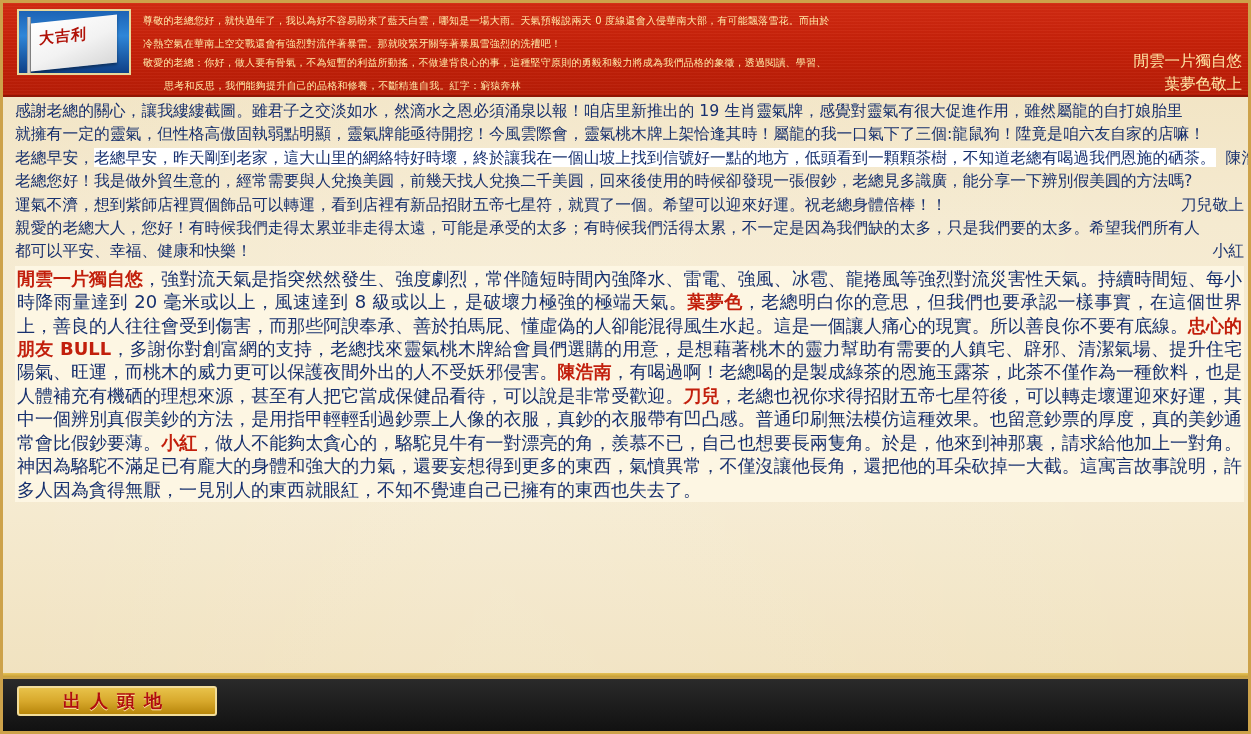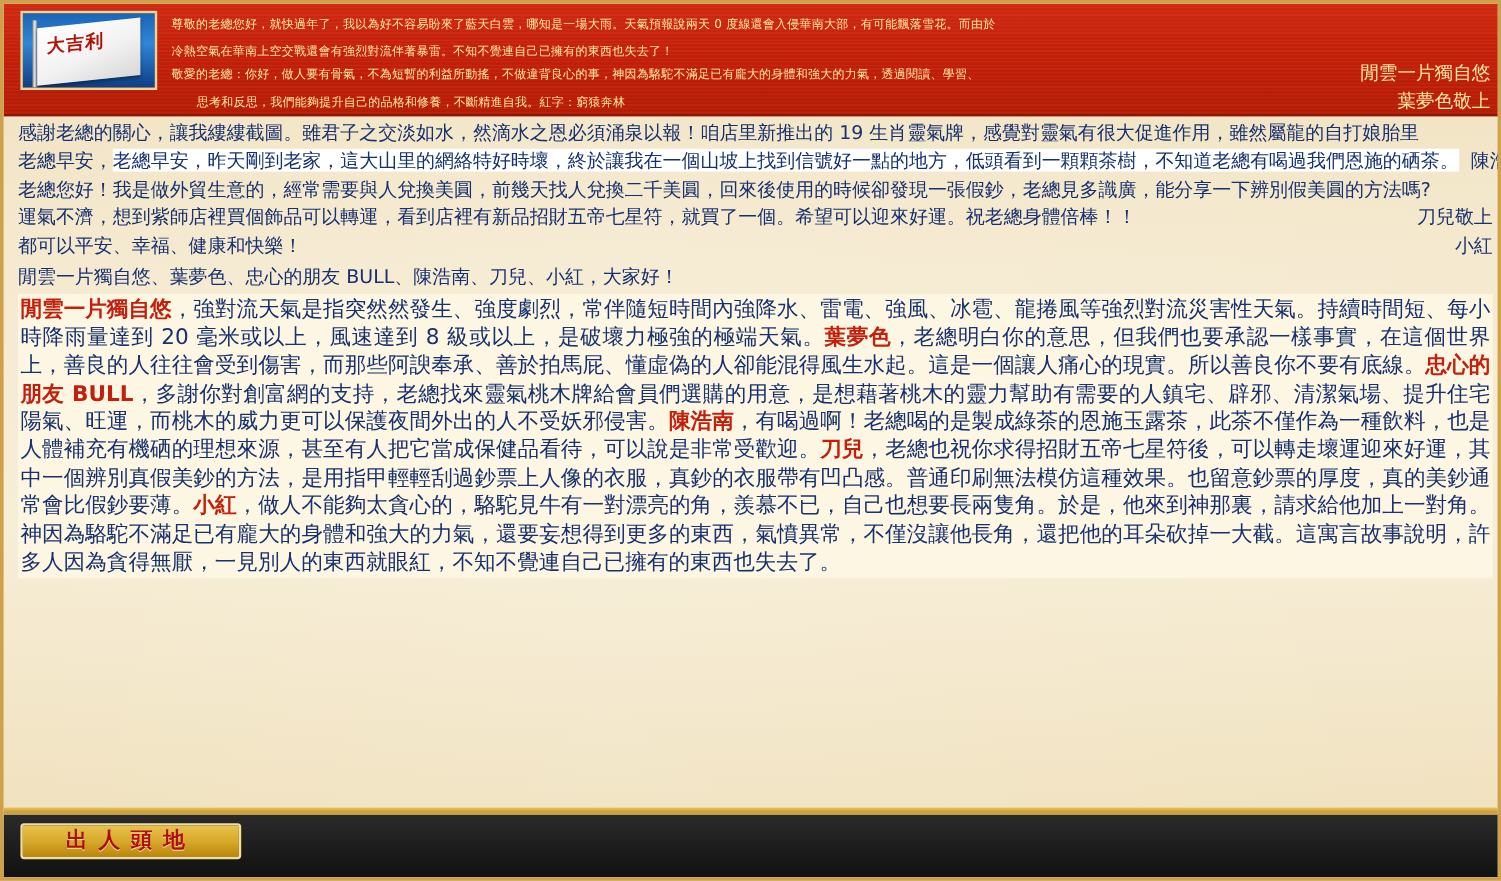--- a/index.html
+++ b/index.html
@@ -156,21 +156,21 @@
     left: 0;
     bottom: 0;
     width: 1251px;
     height: 52px;
     background: linear-gradient(to bottom, #2a2a2a 0%, #111111 100%);
     border-top: 2px solid #c8a24c;
   }
   .footer-badge {
     position: absolute;
     left: 14px; top: 7px;
-    width: 184px; height: 30px;
+    width: 200px; height: 30px;
     background: linear-gradient(to bottom, #e8c24a 0%, #d8a92c 50%, #b8860b 100%);
     border: 2px solid #f2dd9a;
     border-radius: 3px;
     box-sizing: border-box;
     text-align: center;
   }
   .footer-badge span {
     display: inline-block;
     line-height: 26px;
     color: #b00d0d;
@@ -192,46 +192,47 @@
 <div class="page">
 
   <div class="header-band">
     <div class="logo-box">
       <div class="logo-pole"></div>
       <div class="logo-flag"></div>
       <div class="logo-text">大吉利</div>
     </div>
 
     <div class="hdr-text l1">尊敬的老總您好，就快過年了，我以為好不容易盼來了藍天白雲，哪知是一場大雨。天氣預報說兩天 0 度線還會入侵華南大部，有可能飄落雪花。而由於</div>
-    <div class="hdr-text l2">冷熱空氣在華南上空交戰還會有強烈對流伴著暴雷。不知不覺連自己已擁有的東西也失去了！</div>
+    <div class="hdr-text l2">冷熱空氣在華南上空交戰還會有強烈對流伴著暴雷。那就咬緊牙關等著暴風雪強烈的洗禮吧！</div>
     <div class="hdr-sign s1">閒雲一片獨自悠</div>
 
-    <div class="hdr-text l3">敬愛的老總：你好，做人要有骨氣，不為短暫的利益所動搖，不做違背良心的事，神因為駱駝不滿足已有龐大的身體和強大的力氣，透過閱讀、學習、</div>
+    <div class="hdr-text l3">敬愛的老總：你好，做人要有骨氣，不為短暫的利益所動搖，不做違背良心的事，這種堅守原則的勇毅和毅力將成為我們品格的象徵，透過閱讀、學習、</div>
     <div class="hdr-text l4">思考和反思，我們能夠提升自己的品格和修養，不斷精進自我。紅字：窮猿奔林</div>
     <div class="hdr-sign s2">葉夢色敬上</div>
   </div>
 
   <div class="body-area">
 
     <div class="line">感謝老總的關心，讓我縷縷截圖。雖君子之交淡如水，然滴水之恩必須涌泉以報！咱店里新推出的 19 生肖靈氣牌，感覺對靈氣有很大促進作用，雖然屬龍的自打娘胎里</div>
+    <div class="line">就擁有一定的靈氣，但性格高傲固執弱點明顯，靈氣牌能亟待開挖！今風雲際會，靈氣桃木牌上架恰逢其時！屬龍的我一口氣下了三個:龍鼠狗！陞竟是咱六友自家的店嘛！</div>
 
     <div class="line">
       <span>老總早安，</span><span class="hl-white">老總早安，昨天剛到老家，這大山里的網絡特好時壞，終於讓我在一個山坡上找到信號好一點的地方，低頭看到一顆顆茶樹，不知道老總有喝過我們恩施的硒茶。</span>&nbsp;&nbsp;<span>陳浩南</span>
     </div>
 
     <div class="line">老總您好！我是做外貿生意的，經常需要與人兌換美圓，前幾天找人兌換二千美圓，回來後使用的時候卻發現一張假鈔，老總見多識廣，能分享一下辨別假美圓的方法嗎?</div>
     <div class="line">
       <span>運氣不濟，想到紫師店裡買個飾品可以轉運，看到店裡有新品招財五帝七星符，就買了一個。希望可以迎來好運。祝老總身體倍棒！！</span><span class="sign">刀兒敬上</span>
     </div>
 
+    <div class="line">親愛的老總大人，您好！有時候我們走得太累並非走得太遠，可能是承受的太多；有時候我們活得太累，不一定是因為我們缺的太多，只是我們要的太多。希望我們所有人</div>
     <div class="line">
       <span>都可以平安、幸福、健康和快樂！</span><span class="sign">小紅</span>
     </div>
 
-    <div class="line" style="margin-top:3px;">閒雲一片獨自悠、葉夢色、忠心的朋友 BULL、陳浩南、刀兒、小紅，大家好！</div>
 
     <div class="para big-para" style="margin-top:3px;"><b class="b-red">閒雲一片獨自悠</b>，強對流天氣是指突然然發生、強度劇烈，常伴隨短時間內強降水、雷電、強風、冰雹、龍捲風等強烈對流災害性天氣。持續時間短、每小時降雨量達到 20 毫米或以上，風速達到 8 級或以上，是破壞力極強的極端天氣。<b class="b-red">葉夢色</b>，老總明白你的意思，但我們也要承認一樣事實，在這個世界上，善良的人往往會受到傷害，而那些阿諛奉承、善於拍馬屁、懂虛偽的人卻能混得風生水起。這是一個讓人痛心的現實。所以善良你不要有底線。<b class="b-red">忠心的朋友 BULL</b>，多謝你對創富網的支持，老總找來靈氣桃木牌給會員們選購的用意，是想藉著桃木的靈力幫助有需要的人鎮宅、辟邪、清潔氣場、提升住宅陽氣、旺運，而桃木的威力更可以保護夜間外出的人不受妖邪侵害。<b class="b-red">陳浩南</b>，有喝過啊！老總喝的是製成綠茶的恩施玉露茶，此茶不僅作為一種飲料，也是人體補充有機硒的理想來源，甚至有人把它當成保健品看待，可以說是非常受歡迎。<b class="b-red">刀兒</b>，老總也祝你求得招財五帝七星符後，可以轉走壞運迎來好運，其中一個辨別真假美鈔的方法，是用指甲輕輕刮過鈔票上人像的衣服，真鈔的衣服帶有凹凸感。普通印刷無法模仿這種效果。也留意鈔票的厚度，真的美鈔通常會比假鈔要薄。<b class="b-red">小紅</b>，做人不能夠太貪心的，駱駝見牛有一對漂亮的角，羨慕不已，自己也想要長兩隻角。於是，他來到神那裏，請求給他加上一對角。神因為駱駝不滿足已有龐大的身體和強大的力氣，還要妄想得到更多的東西，氣憤異常，不僅沒讓他長角，還把他的耳朵砍掉一大截。這寓言故事說明，許多人因為貪得無厭，一見別人的東西就眼紅，不知不覺連自己已擁有的東西也失去了。</div>
 
   </div>
 
   <div class="gold-strip"></div>
 
   <div class="footer">
     <div class="footer-badge">
       <span>出人頭地</span>

